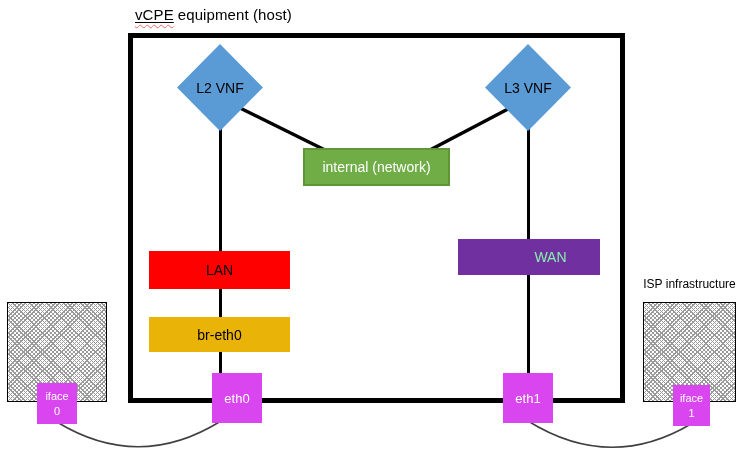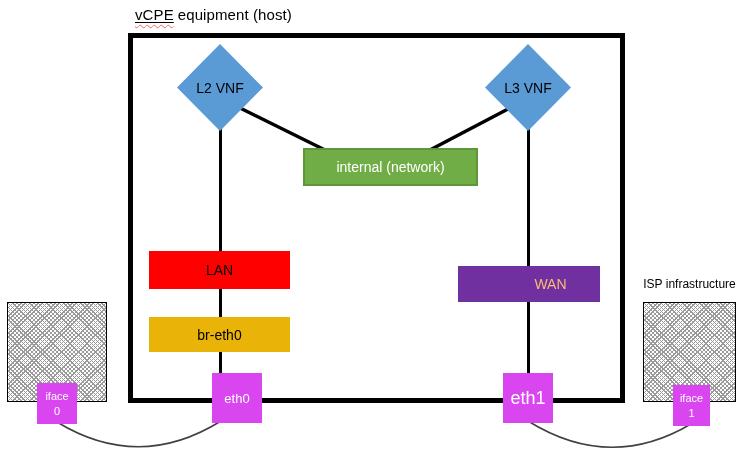--- a/index.html
+++ b/index.html
@@ -19,28 +19,28 @@
   #wires{left:0;top:0;width:750px;height:459px;z-index:2;}
   
   .node{display:flex;align-items:center;justify-content:center;text-align:center;z-index:3;}
   .diamond{
     width:86px;height:87px;background:#5B9BD5;
     clip-path:polygon(50% 0,100% 50%,50% 100%,0 50%);
     font-size:14px;color:#000;z-index:3;
   }
   #l2vnf{left:177px;top:44px;}
   #l3vnf{left:485px;top:44px;}
-  #internal{left:303px;top:148px;width:175px;height:38px;background:#70AD47;border:2px solid #5E9638;color:#fff;font-size:14px;z-index:4;}
+  #internal{left:303px;top:148px;width:147px;height:38px;background:#70AD47;border:2px solid #5E9638;color:#fff;font-size:14px;z-index:4;}
   #lan{left:149px;top:251px;width:141px;height:38px;background:#FF0000;color:#000;font-size:14px;}
-  #wan{left:458px;top:266px;width:142px;height:36px;background:#7030A0;color:#fdba74;font-size:14px;padding-left:43px;}
+  #wan{left:458px;top:239px;width:142px;height:36px;background:#7030A0;color:#86efac;font-size:14px;padding-left:43px;}
   #breth0{left:149px;top:317px;width:141px;height:35px;background:#eab308;color:#000;font-size:14px;}
   #breth1{left:458px;top:317px;width:142px;height:35px;background:#FFC000;color:#000;font-size:14px;}
   .port{background:#d946ef;color:#fff;z-index:6;}
   #eth0{left:196px;top:373px;width:50px;height:50px;font-size:13px;margin-left:16px;}
-  #eth1{left:503px;top:373px;width:50px;height:50px;font-size:18px;}
+  #eth1{left:503px;top:373px;width:50px;height:50px;font-size:13px;}
   .iface{flex-direction:column;font-size:11px;line-height:1.35;}
   #iface0{left:37px;top:383px;width:40px;height:41px;}
   #iface1{left:673px;top:385px;width:37px;height:41px;}
   
   .hatch{
     background-color:#fff;
     background-image:
       repeating-linear-gradient(45deg,#9a9a9a 0 1px,transparent 1px 3px),
       repeating-linear-gradient(135deg,#9a9a9a 0 1px,transparent 1px 3px);
     border:1px solid #000;z-index:2;

